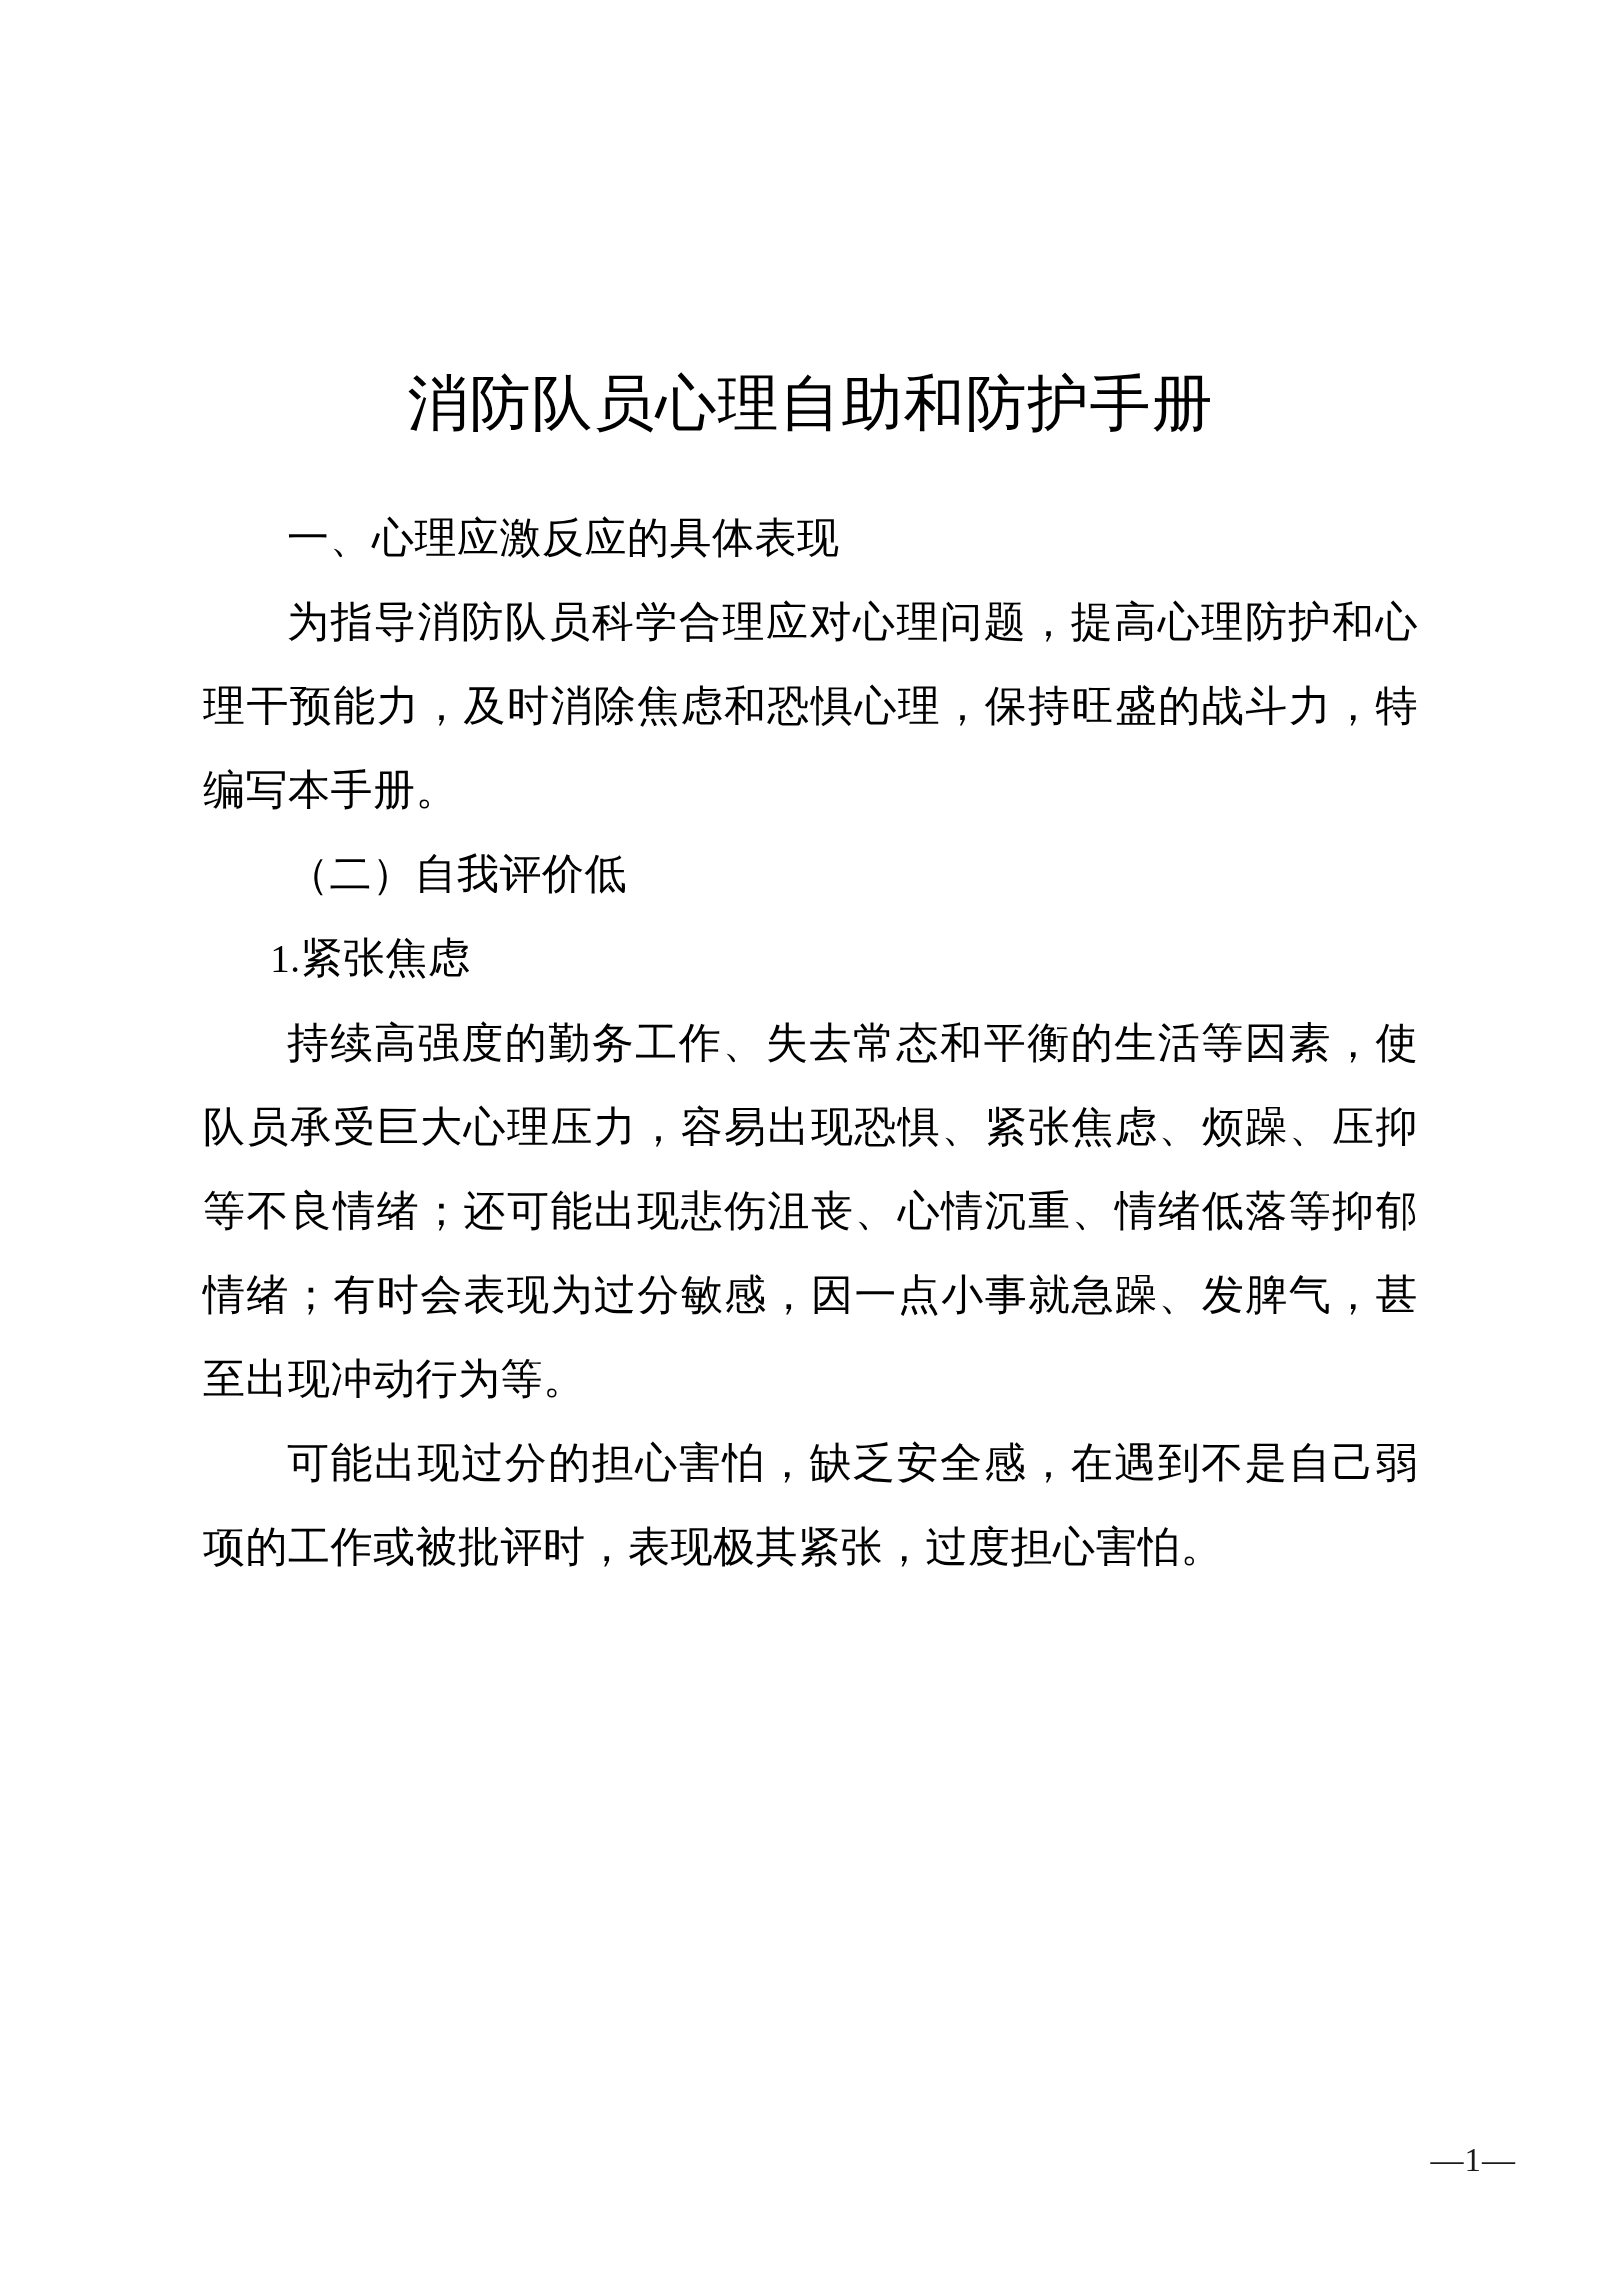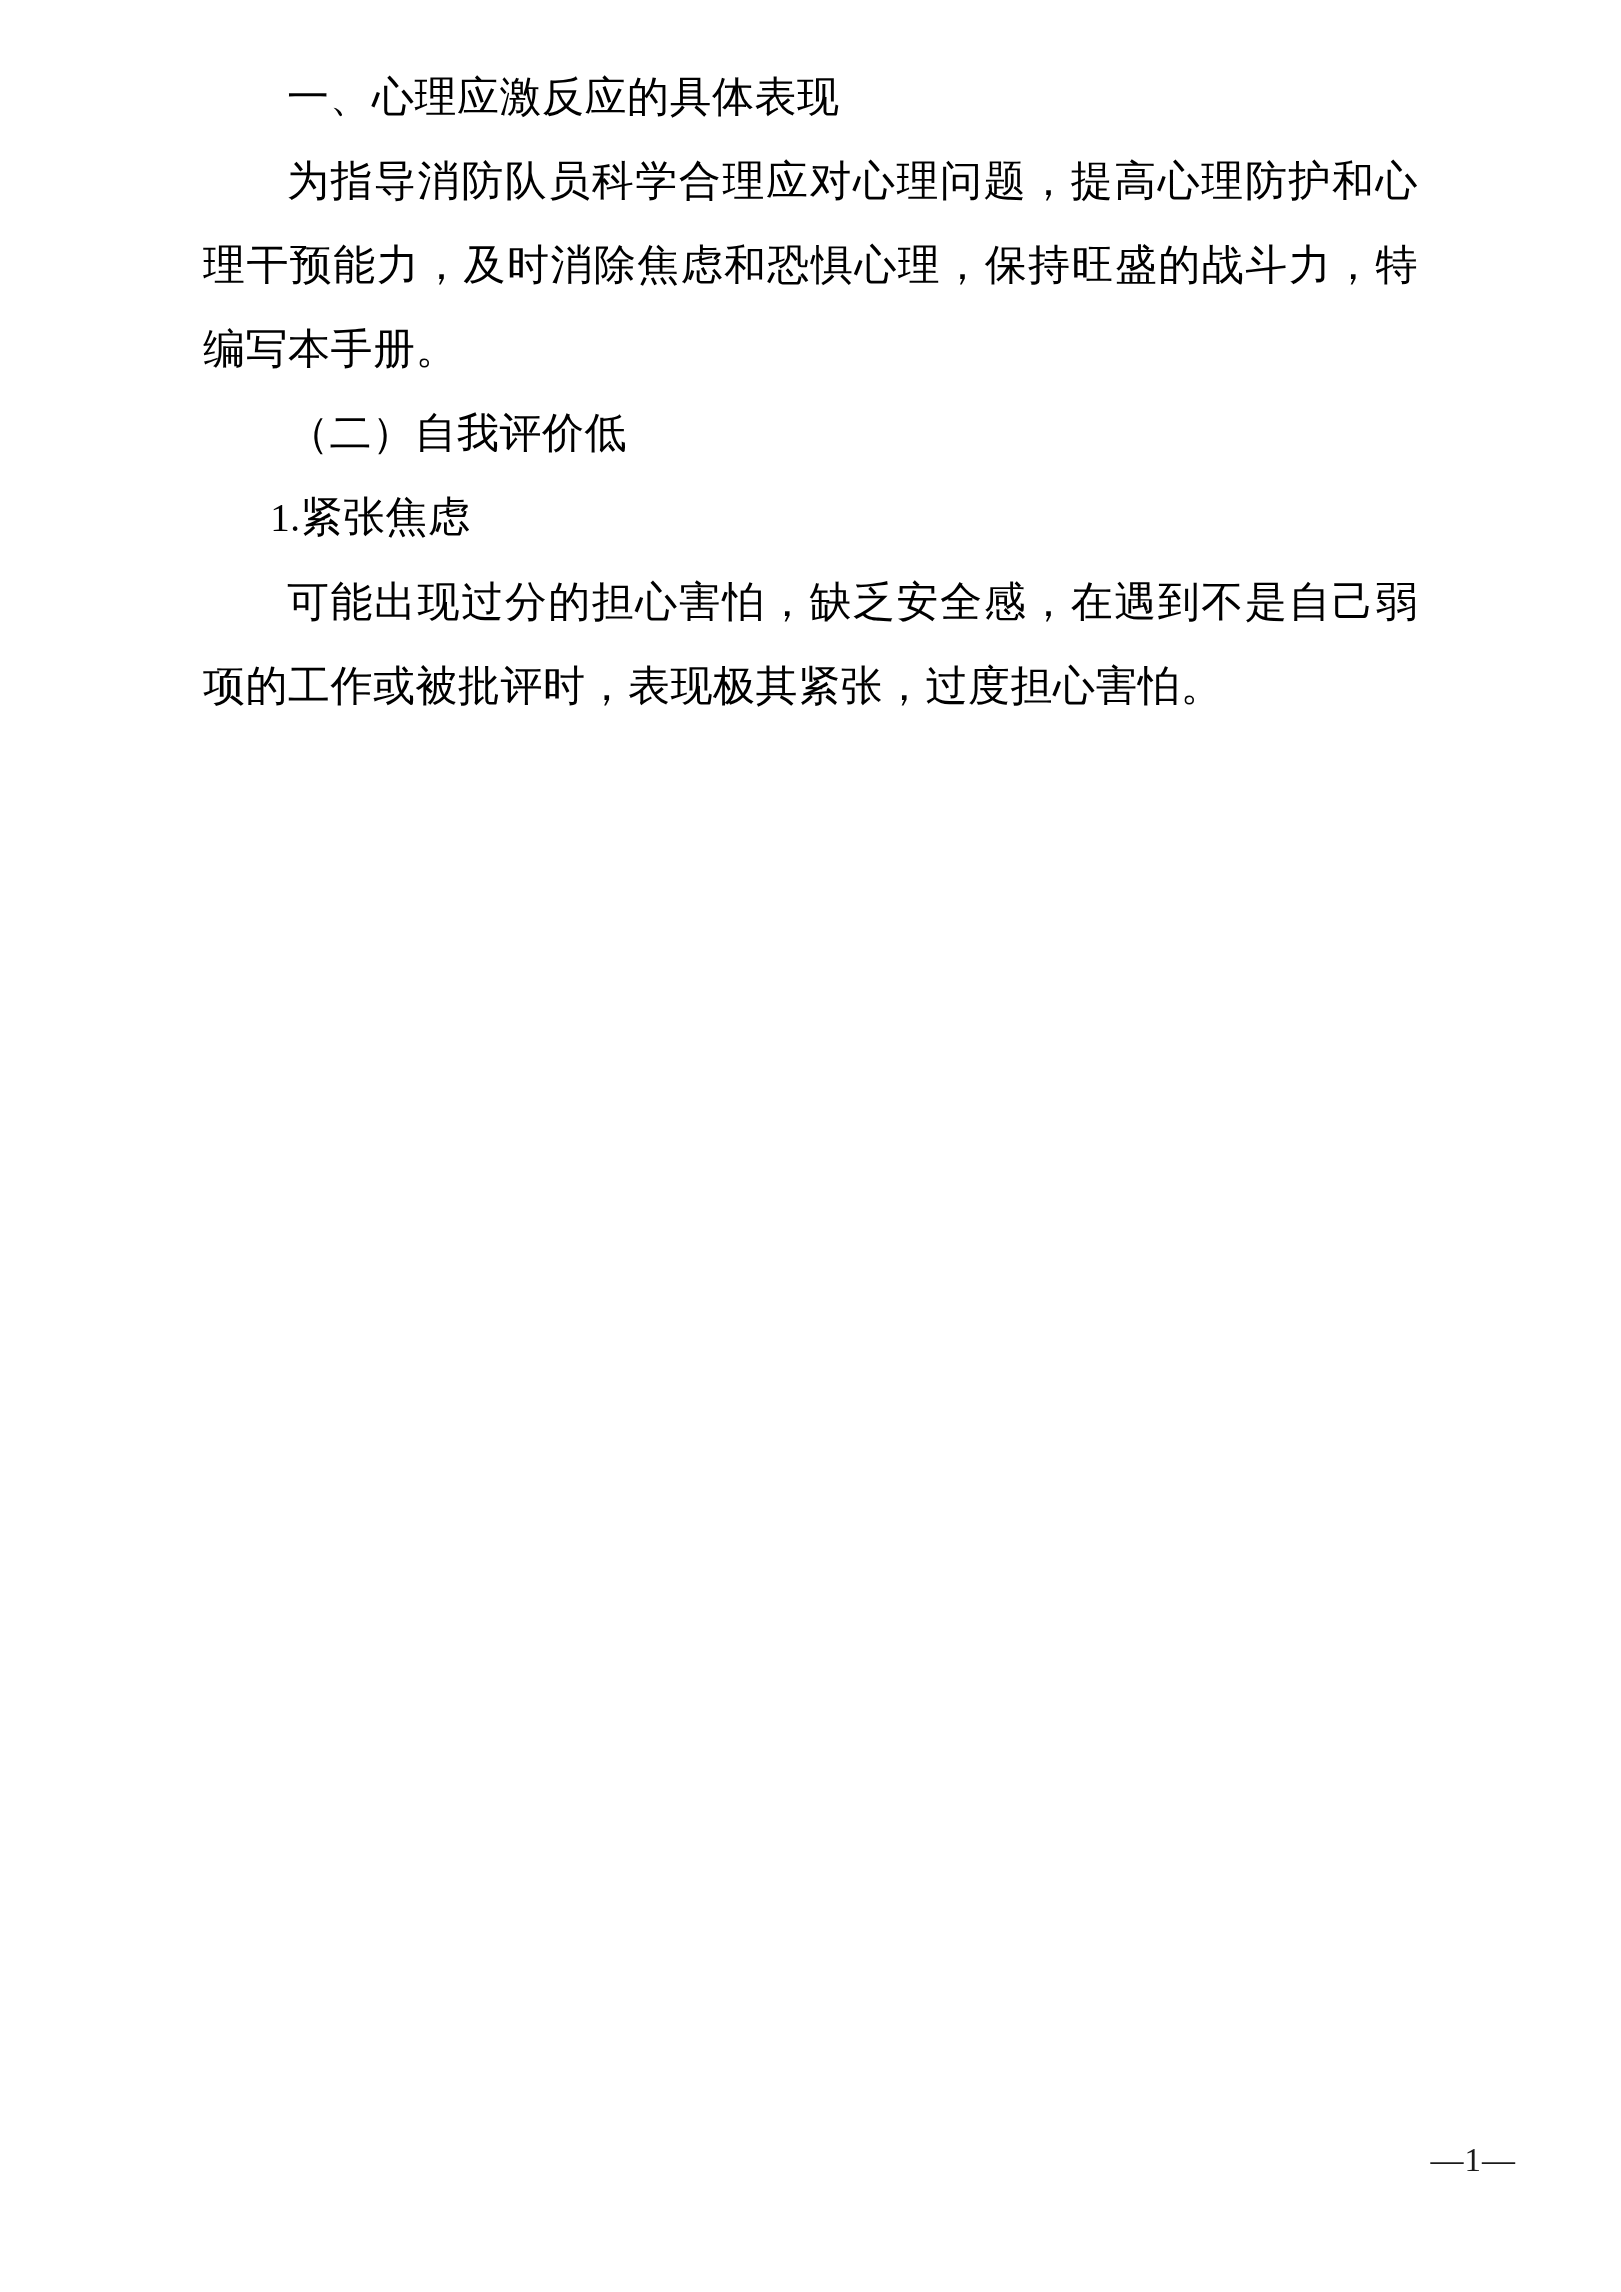--- a/index.html
+++ b/index.html
@@ -77,33 +77,35 @@
     letter-spacing: 1px;
     white-space: nowrap;
   }
 </style>
 </head>
 <body>
 
 <div class="page">
   <div class="content">
 
+    <h1 class="doc-title">消防队员心理自助和防护手册</h1>
 
     <div class="body-block">
 
       <p class="para heading-1">一、心理应激反应的具体表现</p>
 
       <p class="para">为指导消防队员科学合理应对心理问题，提高心理防护和心理干预能力，及时消除焦虑和恐惧心理，保持旺盛的战斗力，特编写本手册。</p>
 
 
 
       <p class="para heading-2">（二）自我评价低</p>
 
       <p class="para heading-num"><span class="numeral">1.</span><span>紧张焦虑</span></p>
 
+      <p class="para">持续高强度的勤务工作、失去常态和平衡的生活等因素，使队员承受巨大心理压力，容易出现恐惧、紧张焦虑、烦躁、压抑等不良情绪；还可能出现悲伤沮丧、心情沉重、情绪低落等抑郁情绪；有时会表现为过分敏感，因一点小事就急躁、发脾气，甚至出现冲动行为等。</p>
 
 
       <p class="para">可能出现过分的担心害怕，缺乏安全感，在遇到不是自己弱项的工作或被批评时，表现极其紧张，过度担心害怕。</p>
 
     </div>
   </div>
 
   <div class="page-number">—1—</div>
 </div>
 

